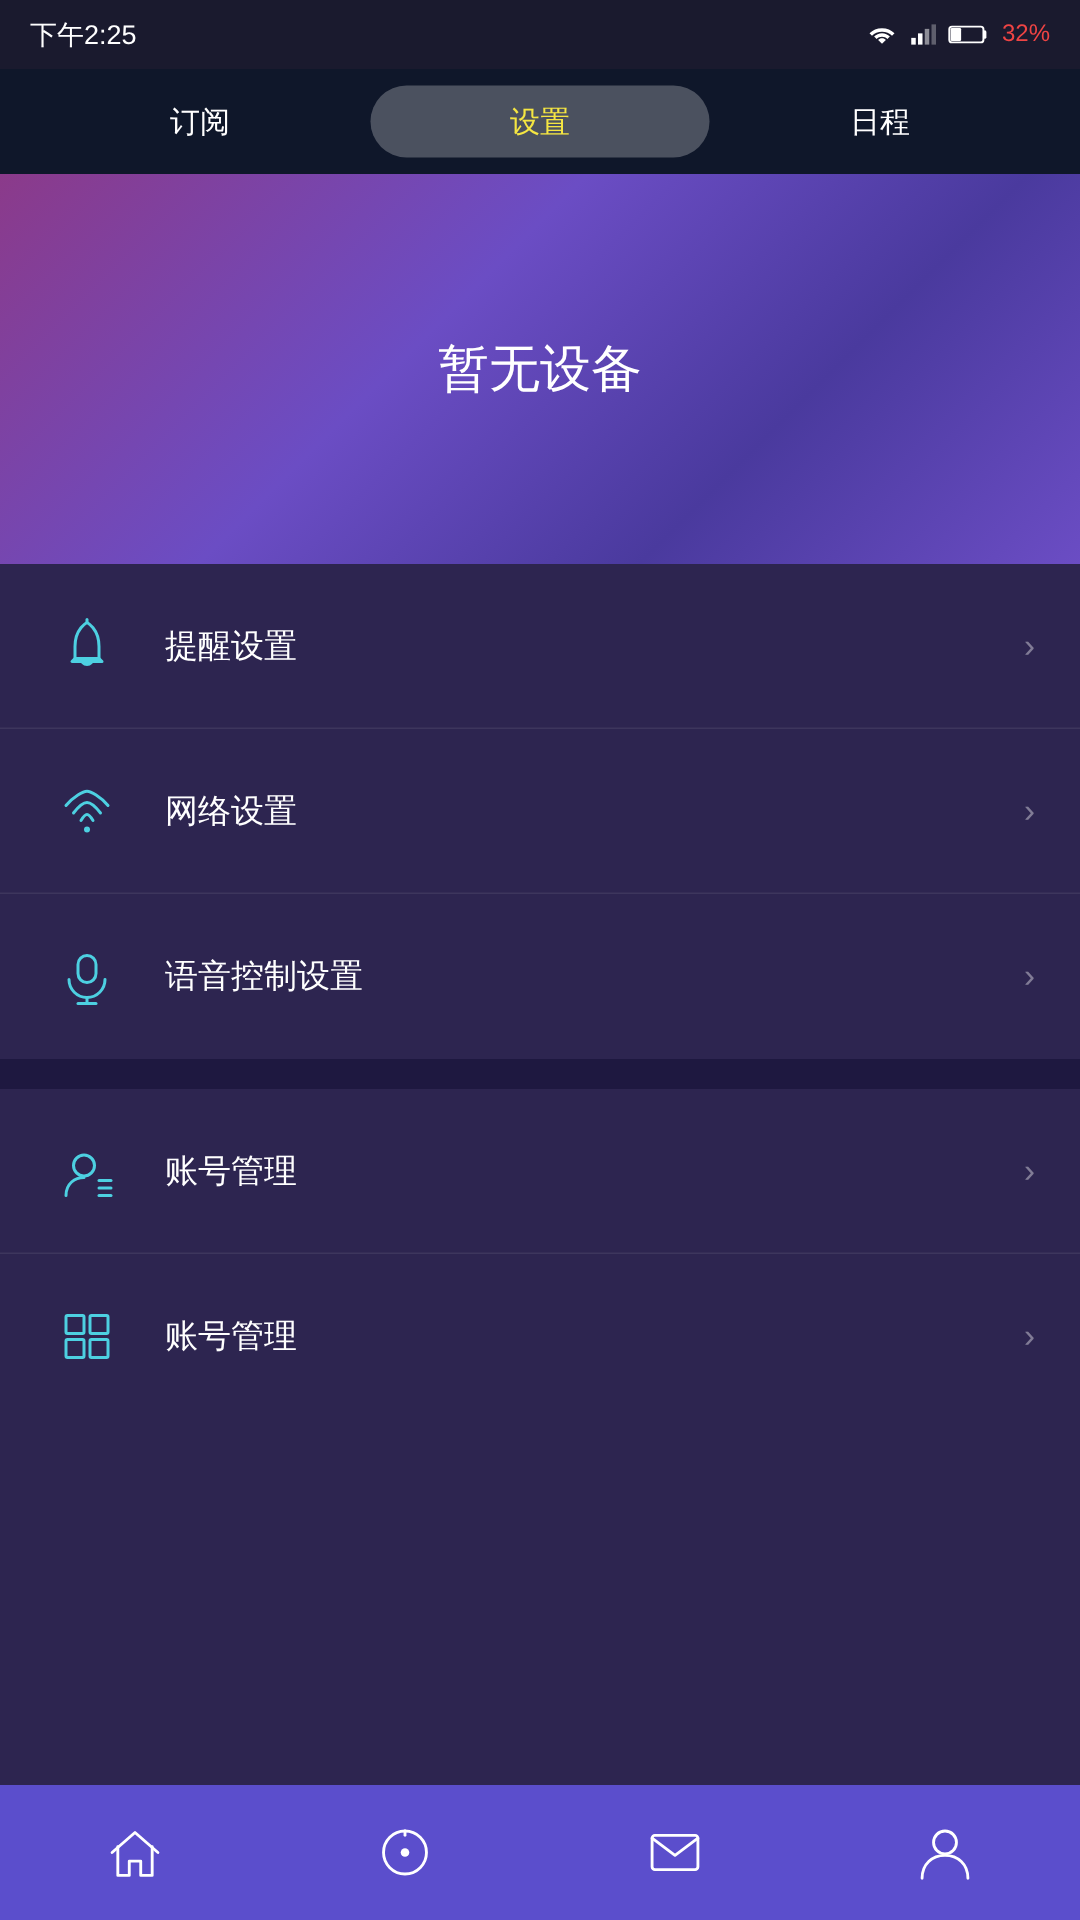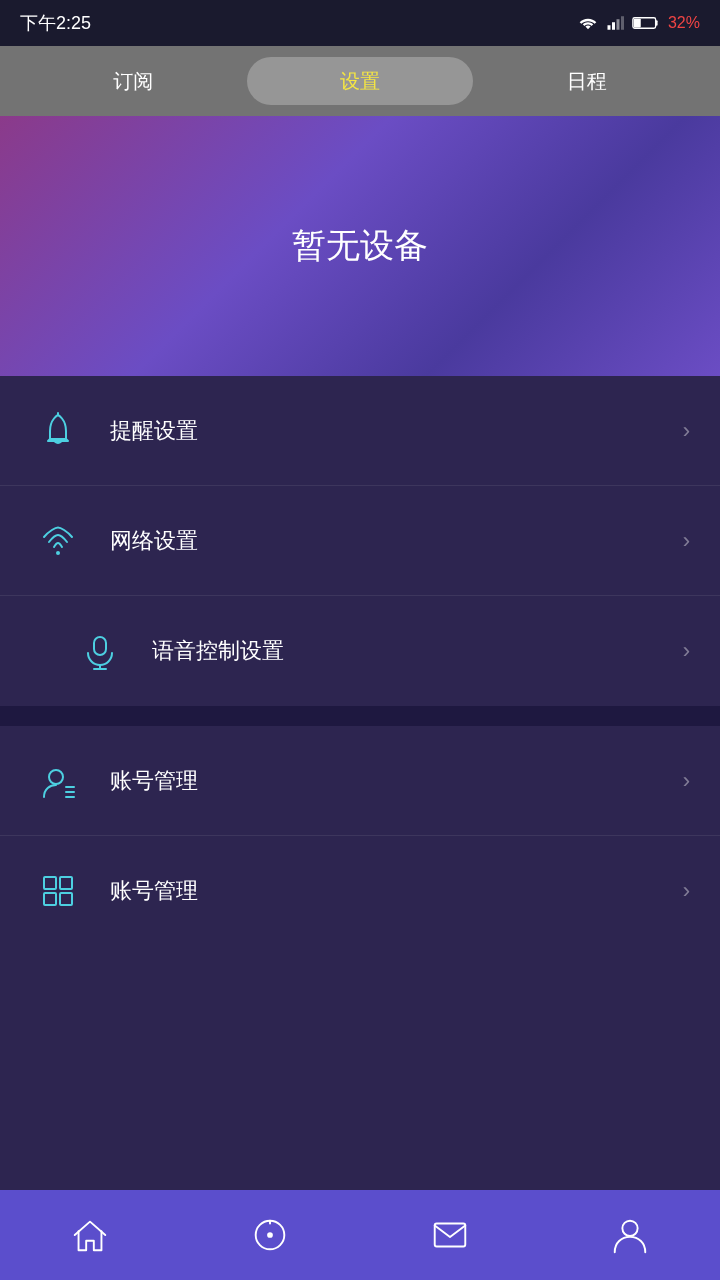--- a/index.html
+++ b/index.html
@@ -23,21 +23,21 @@
       padding: 0 20px;
       color: white;
       font-size: 18px;
     }
     .status-time { font-weight: 500; }
     .status-icons { display: flex; align-items: center; gap: 8px; font-size: 14px; }
 
     
     .tab-bar {
       height: 70px;
-      background: #737373;
+      background: #0f172a;
       display: flex;
       align-items: center;
       justify-content: center;
       gap: 0;
       padding: 10px 20px;
     }
     .tab-item {
       flex: 1;
       height: 48px;
       display: flex;
@@ -197,21 +197,21 @@
         <path d="M8 18 C13 12 19.5 8.5 22 8.5 C24.5 8.5 31 12 36 18"></path>
         <path d="M13 23 C16.5 18.5 19.5 16 22 16 C24.5 16 27.5 18.5 31 23"></path>
         <path d="M18 28 C19.5 25.5 21 24 22 24 C23 24 24.5 25.5 26 28"></path>
         <circle cx="22" cy="34" r="2" fill="#4dd0e1" stroke="none"></circle>
       </svg>
     </div>
     <span class="settings-label">网络设置</span>
     <span class="chevron">›</span>
   </div>
 
-  <div class="settings-item" style="border-bottom:none;margin-left:42px;">
+  <div class="settings-item" style="border-bottom:none;">
     <div class="settings-icon">
       <svg viewBox="0 0 44 44" fill="none" stroke="#4dd0e1" stroke-width="2" stroke-linecap="round" stroke-linejoin="round">
         <rect x="16" y="8" width="12" height="18" rx="6"></rect>
         <path d="M10 24 C10 30.6 15.4 36 22 36 C28.6 36 34 30.6 34 24"></path>
         <line x1="22" y1="36" x2="22" y2="40"></line>
         <line x1="16" y1="40" x2="28" y2="40"></line>
       </svg>
     </div>
     <span class="settings-label">语音控制设置</span>
     <span class="chevron">›</span>

